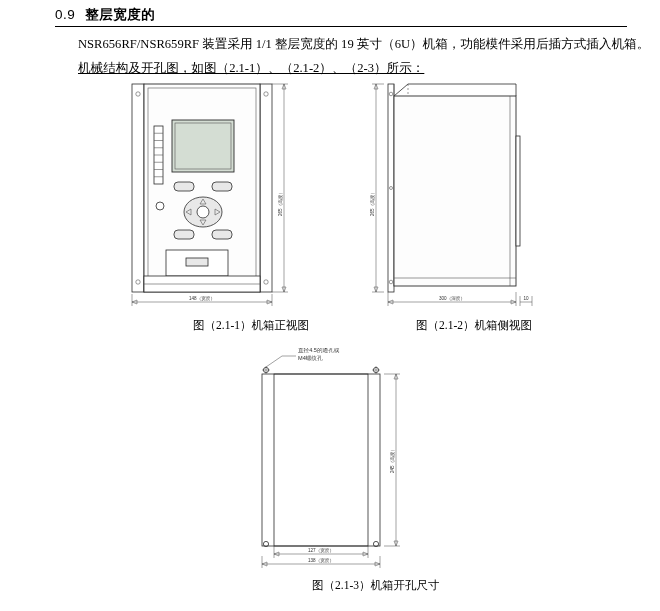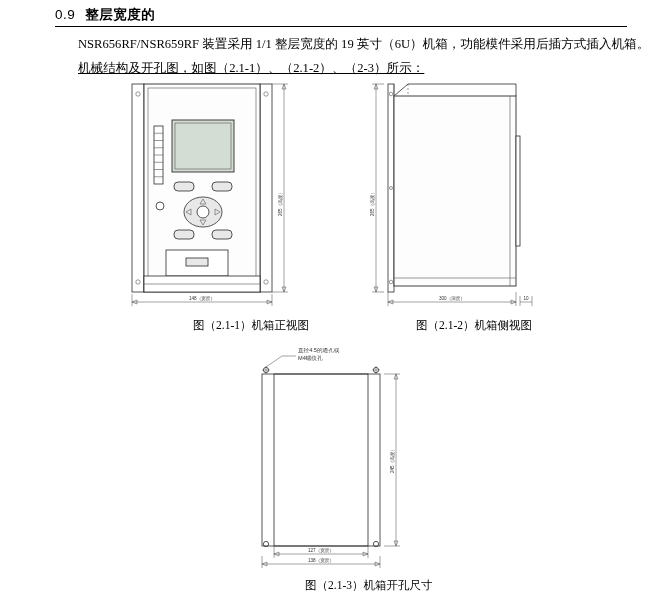--- a/index.html
+++ b/index.html
@@ -52,21 +52,21 @@
 
   
   .caption {
     position: absolute;
     font-size: 11.5px;
     white-space: nowrap;
     text-align: center;
   }
   .cap-1 { left: 148px; top: 318px; padding-left: 45px; }
   .cap-2 { left: 400px; top: 318px; margin-left: 16px; }
-  .cap-3 { left: 281px; top: 578px; padding-left: 24px; }
+  .cap-3 { left: 288px; top: 578px; padding-left: 24px; }
 
   
   .drawing {
     position: absolute;
   }
   .fig1 { left: 110px; top: 78px; }
   .fig2 { left: 370px; top: 78px; }
   .fig3 { left: 236px; top: 348px; }
 
   svg { display: block; }

